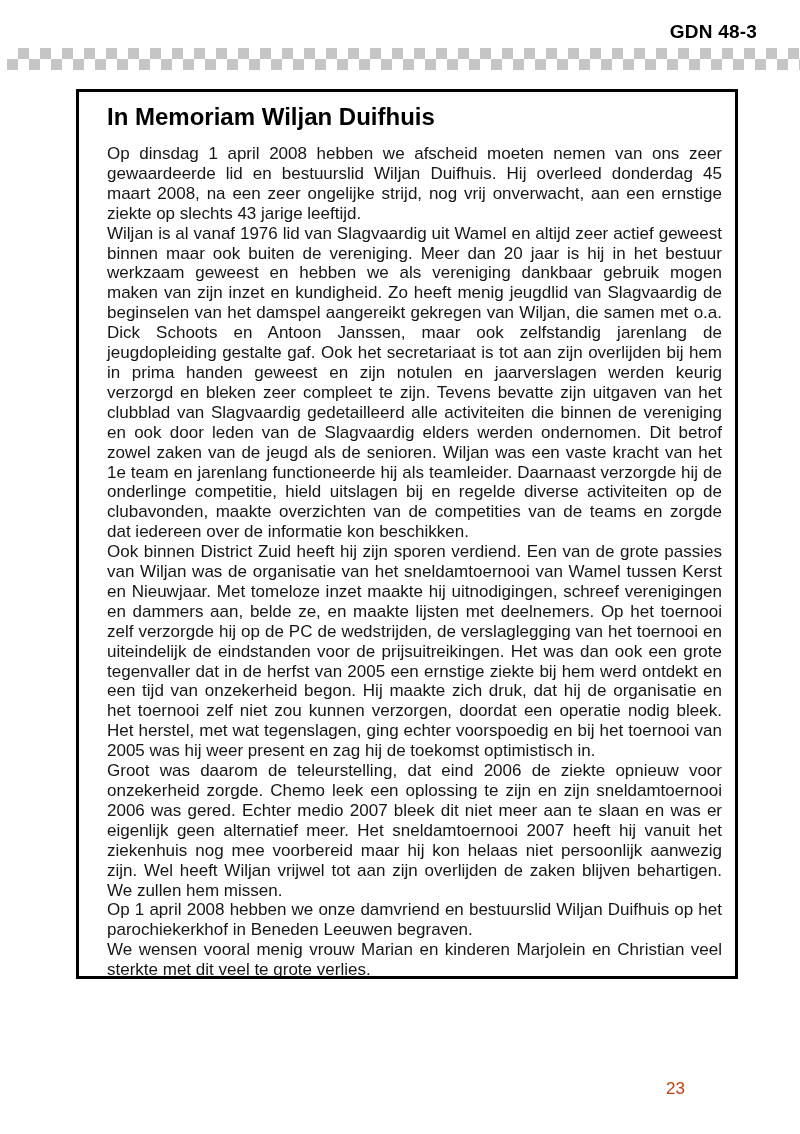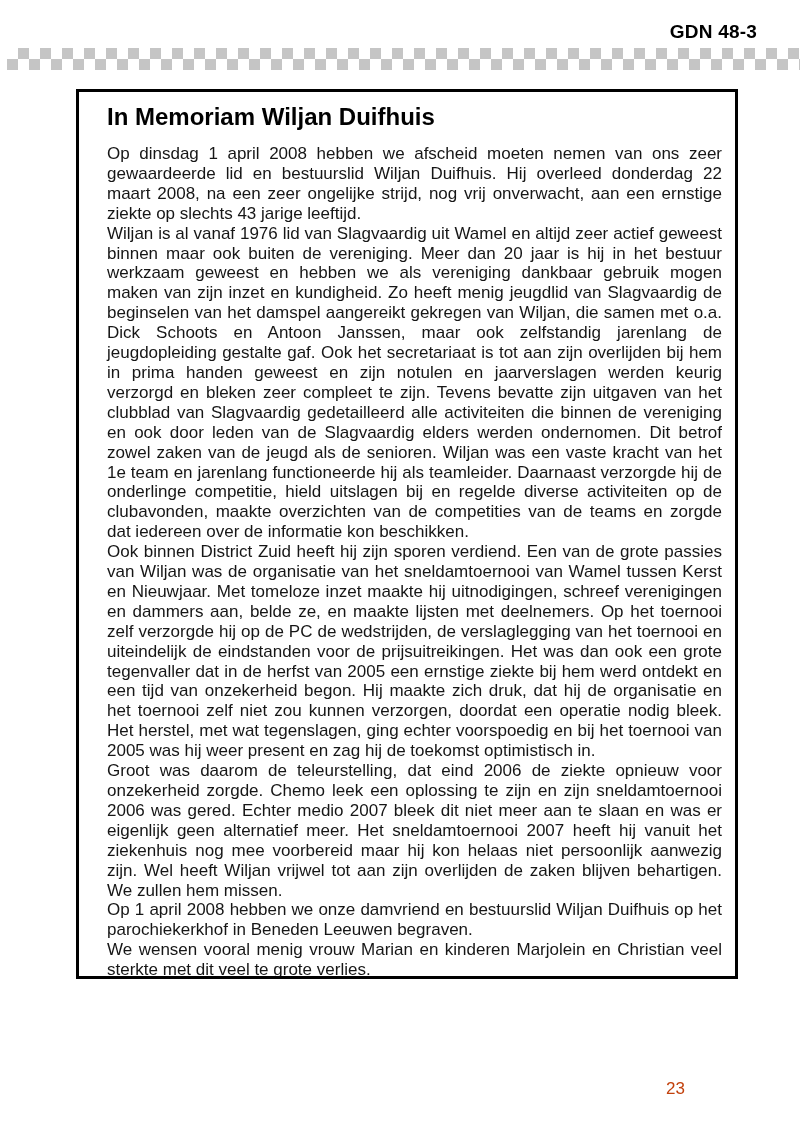--- a/index.html
+++ b/index.html
@@ -81,21 +81,21 @@
 
 <div class="page">
 
   <div class="issue-label">GDN 48-3</div>
 
   <div class="checker-band"></div>
 
   <div class="article-box">
     <h1 class="article-title">In Memoriam Wiljan Duifhuis</h1>
 
-    <p class="par">Op dinsdag 1 april 2008 hebben we afscheid moeten nemen van ons zeer gewaardeerde lid en bestuurslid Wiljan Duifhuis. Hij overleed donderdag 22 maart 2008, na een zeer ongelijke strijd, nog vrij onverwacht, aan een ernstige ziekte op slechts 43 jarige leeftijd.</p>
+    <p class="par">Op dinsdag 1 april 2008 hebben we afscheid moeten nemen van ons zeer gewaardeerde lid en bestuurslid Wiljan Duifhuis. Hij overleed donderdag 45 maart 2008, na een zeer ongelijke strijd, nog vrij onverwacht, aan een ernstige ziekte op slechts 43 jarige leeftijd.</p>
     <p class="par">Wiljan is al vanaf 1976 lid van Slagvaardig uit Wamel en altijd zeer actief geweest binnen maar ook buiten de vereniging. Meer dan 20 jaar is hij in het bestuur werkzaam geweest en hebben we als vereniging dankbaar gebruik mogen maken van zijn inzet en kundigheid. Zo heeft menig jeugdlid van Slagvaardig de beginselen van het damspel aangereikt gekregen van Wiljan, die samen met o.a. Dick Schoots en Antoon Janssen, maar ook zelfstandig jarenlang de jeugdopleiding gestalte gaf. Ook het secretariaat is tot aan zijn overlijden bij hem in prima handen geweest en zijn notulen en jaarverslagen werden keurig verzorgd en bleken zeer compleet te zijn. Tevens bevatte zijn uitgaven van het clubblad van Slagvaardig gedetailleerd alle activiteiten die binnen de vereniging en ook door leden van de Slagvaardig elders werden ondernomen. Dit betrof zowel zaken van de jeugd als de senioren. Wiljan was een vaste kracht van het 1e team en jarenlang functioneerde hij als teamleider. Daarnaast verzorgde hij de onderlinge competitie, hield uitslagen bij en regelde diverse activiteiten op de clubavonden, maakte overzichten van de competities van de teams en zorgde dat iedereen over de informatie kon beschikken.</p>
     <p class="par">Ook binnen District Zuid heeft hij zijn sporen verdiend. Een van de grote passies van Wiljan was de organisatie van het sneldamtoernooi van Wamel tussen Kerst en Nieuwjaar. Met tomeloze inzet maakte hij uitnodigingen, schreef verenigingen en dammers aan, belde ze, en maakte lijsten met deelnemers. Op het toernooi zelf verzorgde hij op de PC de wedstrijden, de verslaglegging van het toernooi en uiteindelijk de eindstanden voor de prijsuitreikingen. Het was dan ook een grote tegenvaller dat in de herfst van 2005 een ernstige ziekte bij hem werd ontdekt en een tijd van onzekerheid begon. Hij maakte zich druk, dat hij de organisatie en het toernooi zelf niet zou kunnen verzorgen, doordat een operatie nodig bleek. Het herstel, met wat tegenslagen, ging echter voorspoedig en bij het toernooi van 2005 was hij weer present en zag hij de toekomst optimistisch in.</p>
     <p class="par">Groot was daarom de teleurstelling, dat eind 2006 de ziekte opnieuw voor onzekerheid zorgde. Chemo leek een oplossing te zijn en zijn sneldamtoernooi 2006 was gered. Echter medio 2007 bleek dit niet meer aan te slaan en was er eigenlijk geen alternatief meer. Het sneldamtoernooi 2007  heeft hij vanuit het ziekenhuis nog mee voorbereid maar hij kon helaas niet persoonlijk aanwezig zijn. Wel heeft Wiljan vrijwel tot aan zijn overlijden de zaken blijven behartigen. We zullen hem missen.</p>
     <p class="par">Op 1 april 2008 hebben we onze damvriend en bestuurslid Wiljan Duifhuis op het parochiekerkhof in Beneden Leeuwen begraven.</p>
     <p class="par">We wensen vooral menig vrouw Marian en kinderen Marjolein en Christian veel sterkte met dit veel te grote verlies.</p>
 
     <div class="signature">
       <p class="par sig-line">Namens leden en hebben Slagvaardig</p>
       <p class="par sig-line">Harry Verploegen (voorzitter)</p>
     </div>

